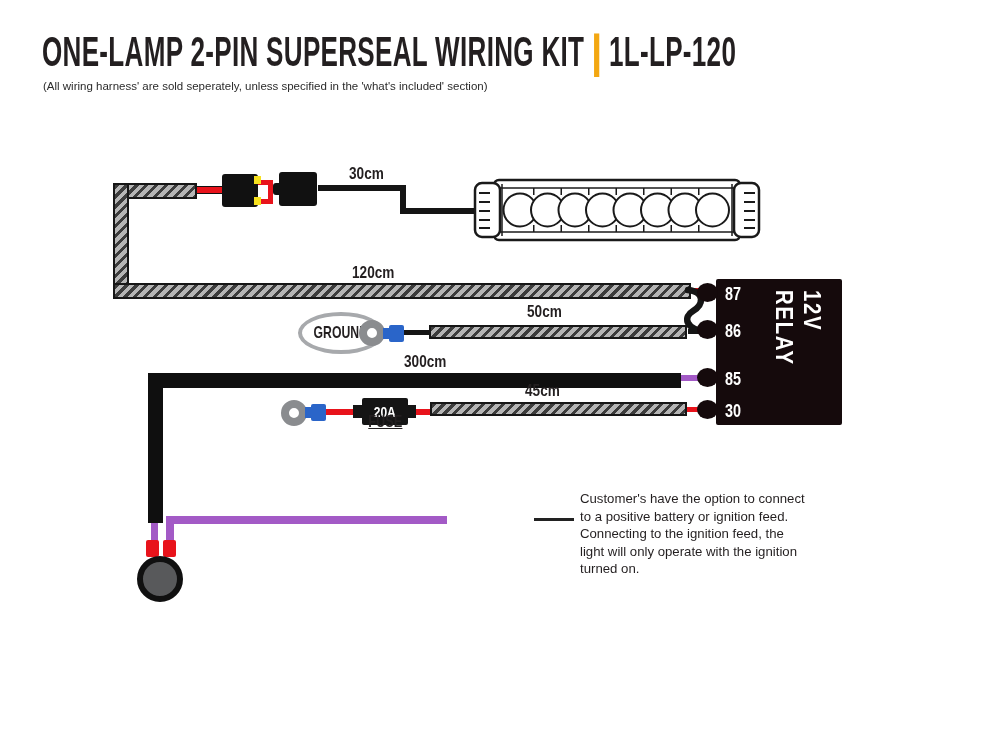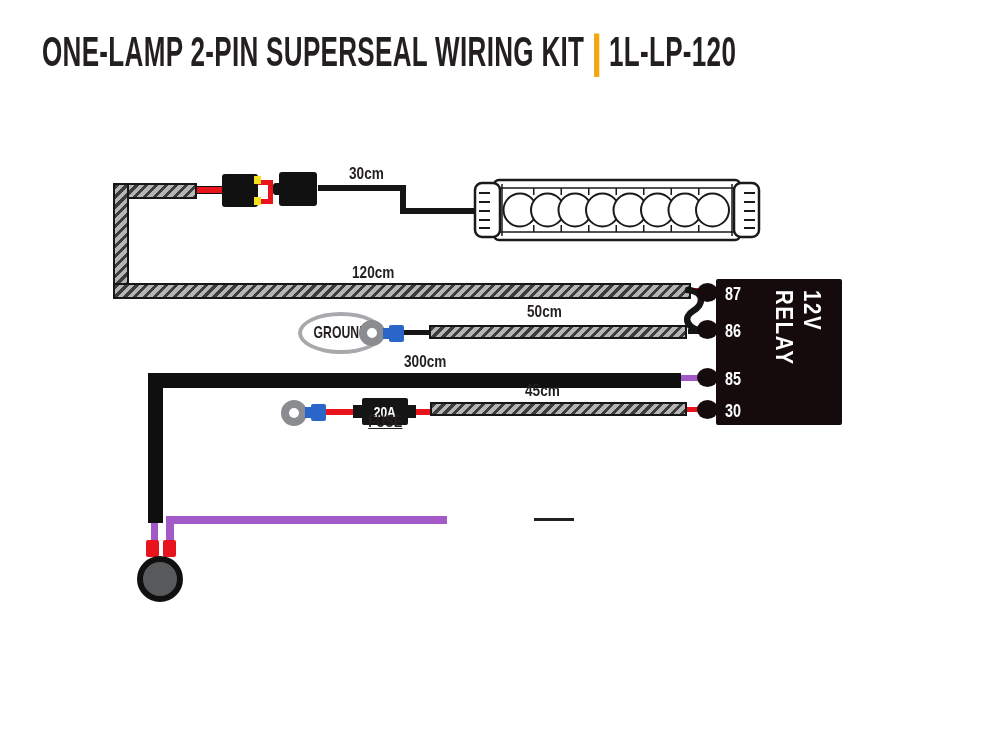--- a/index.html
+++ b/index.html
@@ -55,20 +55,21 @@
 </head>
 <body>
 
 <div id="canvas">
 
   <div class="title-line">
     <span class="title-main">ONE-LAMP 2-PIN SUPERSEAL WIRING KIT</span>
     <span class="title-pipe">|</span>
     <span class="title-model">1L-LP-120</span>
   </div>
+  <div class="subtitle">(All wiring harness' are sold seperately, unless specified in the 'what's included' section)</div>
 
   <div class="wire blk" style="left:318px;top:185px;width:86px;height:6px;"></div>
   <div class="wire blk" style="left:400px;top:185px;width:6px;height:29px;"></div>
   <div class="wire blk" style="left:400px;top:208px;width:78px;height:6px;"></div>
 
   <div class="wire" style="left:197px;top:186px;width:28px;height:8px;background:#E8131B;border-top:1.5px solid #111;border-bottom:1.5px solid #111;box-sizing:border-box;"></div>
 
   <div class="wire red" style="left:688px;top:288px;width:18px;height:5px;"></div>
   <div class="wire blk" style="left:688px;top:329px;width:18px;height:5px;"></div>
   <div class="wire pur" style="left:678px;top:375px;width:26px;height:6px;"></div>
@@ -183,18 +184,25 @@
   <div class="abs" style="left:353px;top:405px;width:10px;height:13px;background:#151515;z-index:3;"></div>
   <div class="abs" style="left:406px;top:405px;width:10px;height:13px;background:#151515;z-index:3;"></div>
   <div class="fusebox">
     <span class="cnd" style="font-size:15px;transform:scaleX(0.8);">20A</span>
   </div>
   <div class="abs center-txt" style="left:358px;top:413px;width:54px;z-index:4;text-decoration:underline;">
     <span class="cnd" style="font-size:16px;transform:scaleX(0.8);">FUSE</span>
   </div>
 
   <div class="abs" style="left:534px;top:518px;width:40px;height:2.5px;background:#222;"></div>
+  <div class="note">
+    <div>Customer's have the option to connect</div>
+    <div>to a positive battery or ignition feed.</div>
+    <div>Connecting to the ignition feed, the</div>
+    <div>light will only operate with the ignition</div>
+    <div>turned on.</div>
+  </div>
 
   <div class="switch-crimp" style="left:146px;top:540px;"></div>
   <div class="switch-crimp" style="left:163px;top:540px;"></div>
   <div class="switch-knob"></div>
 
 </div>
 
 </body></html>

